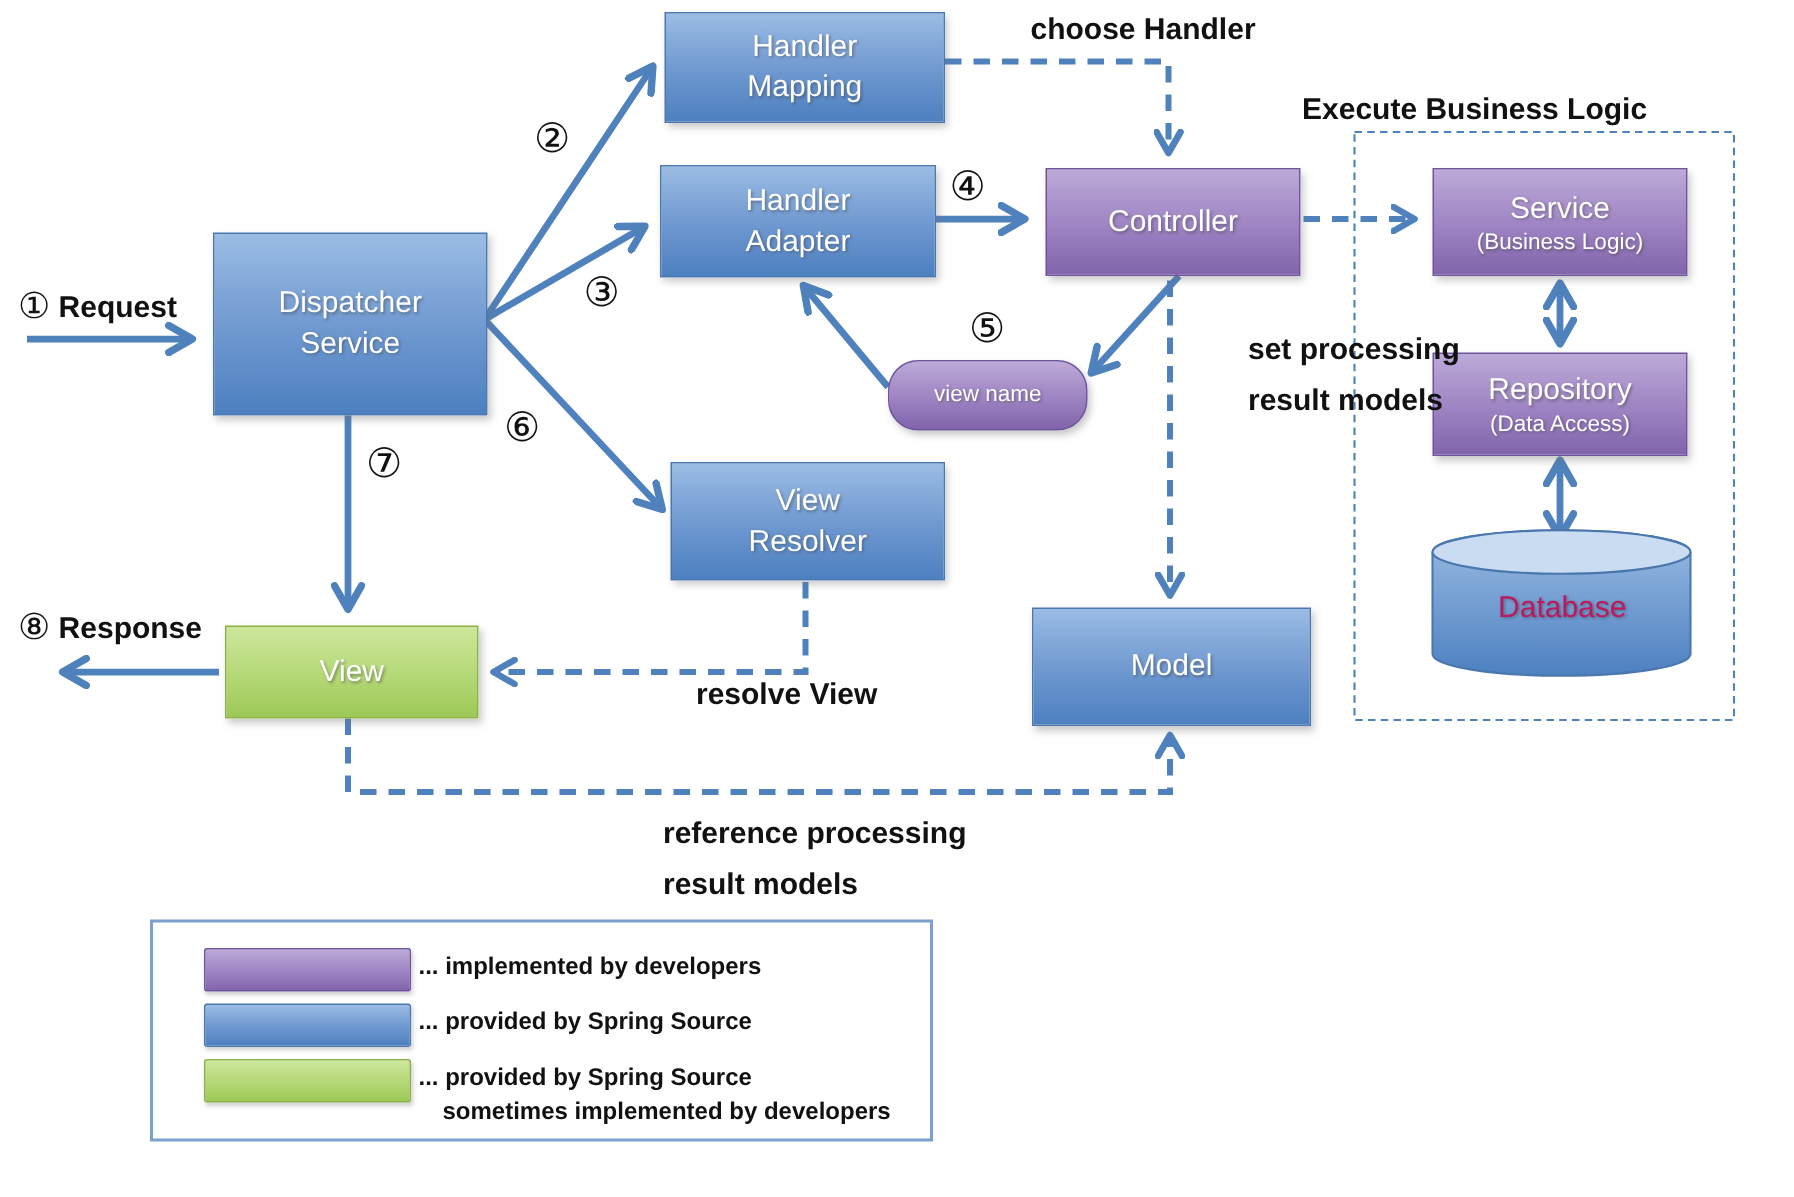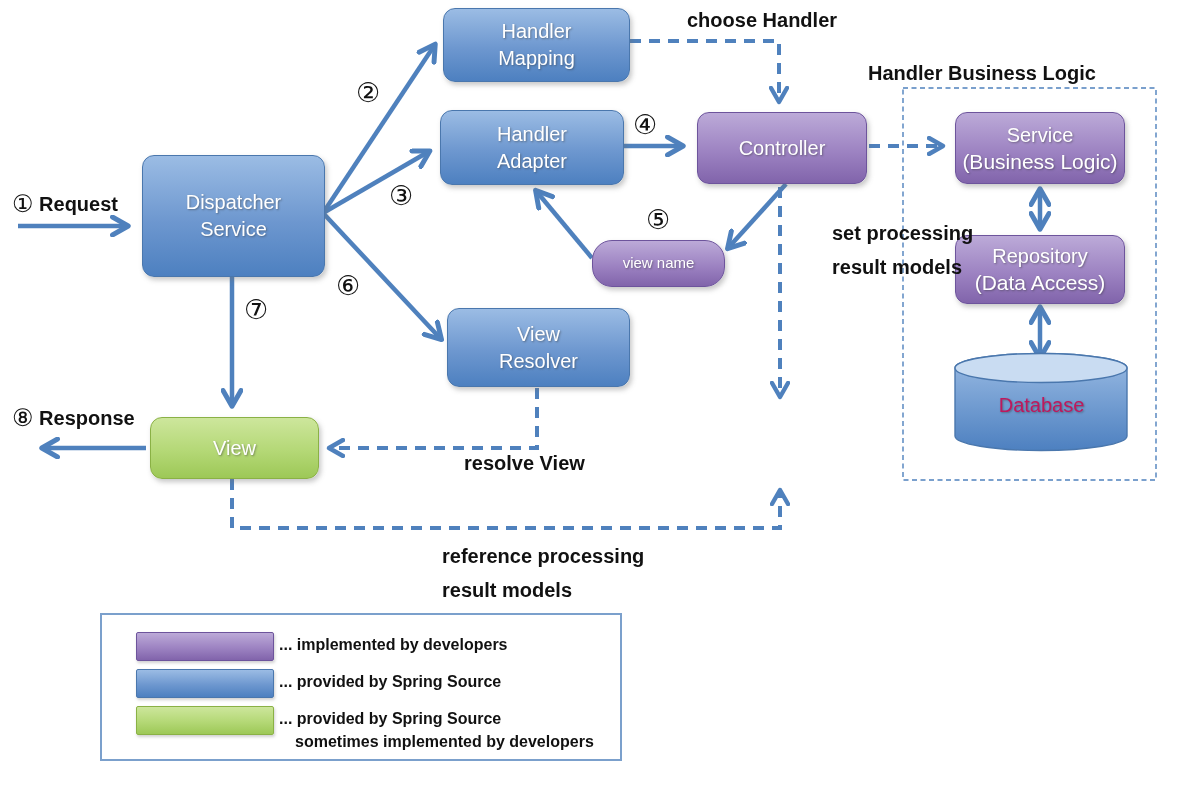--- a/index.html
+++ b/index.html
@@ -6,39 +6,39 @@
   .stage{
     position:relative;width:1196px;height:798px;background:#fff;overflow:hidden;
     font-family:"Liberation Sans","DejaVu Sans",sans-serif;
   }
   .layer{position:absolute;left:0;top:0;width:1196px;height:798px;}
   svg.layer{z-index:1;}
   .nodes{z-index:2;pointer-events:none;}
   .node{
     position:absolute;display:flex;flex-direction:column;align-items:center;justify-content:center;
     color:#fff;font-size:20px;line-height:1.35;text-align:center;
-    border-radius:12px;box-shadow:2px 3px 5px rgba(110,110,110,.38);
+    border-radius:0;box-shadow:2px 3px 5px rgba(110,110,110,.38);
     text-shadow:1px 1px 2px rgba(50,50,50,.45);
   }
   .node .ln{display:block;}
   .blue  {background:linear-gradient(180deg,#9bbce4 0%,#6d97cf 55%,#4d80c0 100%);border:1px solid #4a77ad;}
   .purple{background:linear-gradient(180deg,#bcaad8 0%,#9d83c2 55%,#8164ab 100%);border:1px solid #6d549c;}
   .green {background:linear-gradient(180deg,#cde69c 0%,#b4d876 55%,#9dc857 100%);border:1px solid #8ab145;}
 
   .n-dispatcher{left:142px;top:155px;width:181px;height:120px;}
   .n-mapping   {left:443px;top:8px;  width:185px;height:72px;}
   .n-adapter   {left:440px;top:110px;width:182px;height:73px;}
   .n-controller{left:697px;top:112px;width:168px;height:70px;}
   .n-viewname  {left:592px;top:240px;width:131px;height:45px;border-radius:20px;font-size:15px;}
   .n-resolver  {left:447px;top:308px;width:181px;height:77px;}
   .n-view      {left:150px;top:417px;width:167px;height:60px;}
   .n-model     {left:688px;top:405px;width:184px;height:77px;}
   .n-service   {left:955px;top:112px;width:168px;height:70px;}
   .n-repository{left:955px;top:235px;width:168px;height:67px;}
-  .sub{font-size:21px;line-height:1.2;}
+  .sub{font-size:15px;line-height:1.2;}
 
   .n-database{left:953px;top:350px;width:177px;height:106px;position:absolute;box-shadow:none;background:none;border:none;}
   .n-database .dblabel{
     position:absolute;left:0;top:44px;width:100%;text-align:center;color:#be185d;font-size:20px;
     text-shadow:1px 1px 2px rgba(50,50,50,.45);
   }
 
   .labels{z-index:3;pointer-events:none;}
   .anno{position:absolute;color:#111;font-size:20px;font-weight:600;white-space:nowrap;}
   .anno .circ{font-family:"DejaVu Sans",sans-serif;font-size:24px;font-weight:400;vertical-align:-1px;}
@@ -126,20 +126,23 @@
 
     <div class="node blue n-resolver">
       <span class="ln">View</span>
       <span class="ln">Resolver</span>
     </div>
 
     <div class="node green n-view">
       <span class="ln">View</span>
     </div>
 
+    <div class="node blue n-model">
+      <span class="ln">Model</span>
+    </div>
 
     <div class="node purple n-service">
       <span class="ln">Service</span>
       <span class="ln sub">(Business Logic)</span>
     </div>
 
     <div class="node purple n-repository">
       <span class="ln">Repository</span>
       <span class="ln sub">(Data Access)</span>
     </div>
@@ -154,21 +157,21 @@
   </div>
 
   <div class="layer labels">
 
     <div class="anno" style="left:12px;top:190px;"><span class="circ">①</span><span> Request</span></div>
 
     <div class="anno" style="left:12px;top:404px;"><span class="circ">⑧</span><span> Response</span></div>
 
     <div class="anno" style="left:687px;top:9px;">choose Handler</div>
 
-    <div class="anno" style="left:868px;top:62px;">Handler Business Logic</div>
+    <div class="anno" style="left:868px;top:62px;">Execute Business Logic</div>
 
     <div class="anno two-line" style="left:797px;top:216px;margin-left:35px;">
       <span class="ln" style="display:block;">set processing</span>
       <span class="ln" style="display:block;">result models</span>
     </div>
 
     <div class="anno" style="left:464px;top:452px;">resolve View</div>
 
     <div class="anno two-line" style="left:442px;top:539px;">
       <span class="ln" style="display:block;">reference processing</span>

